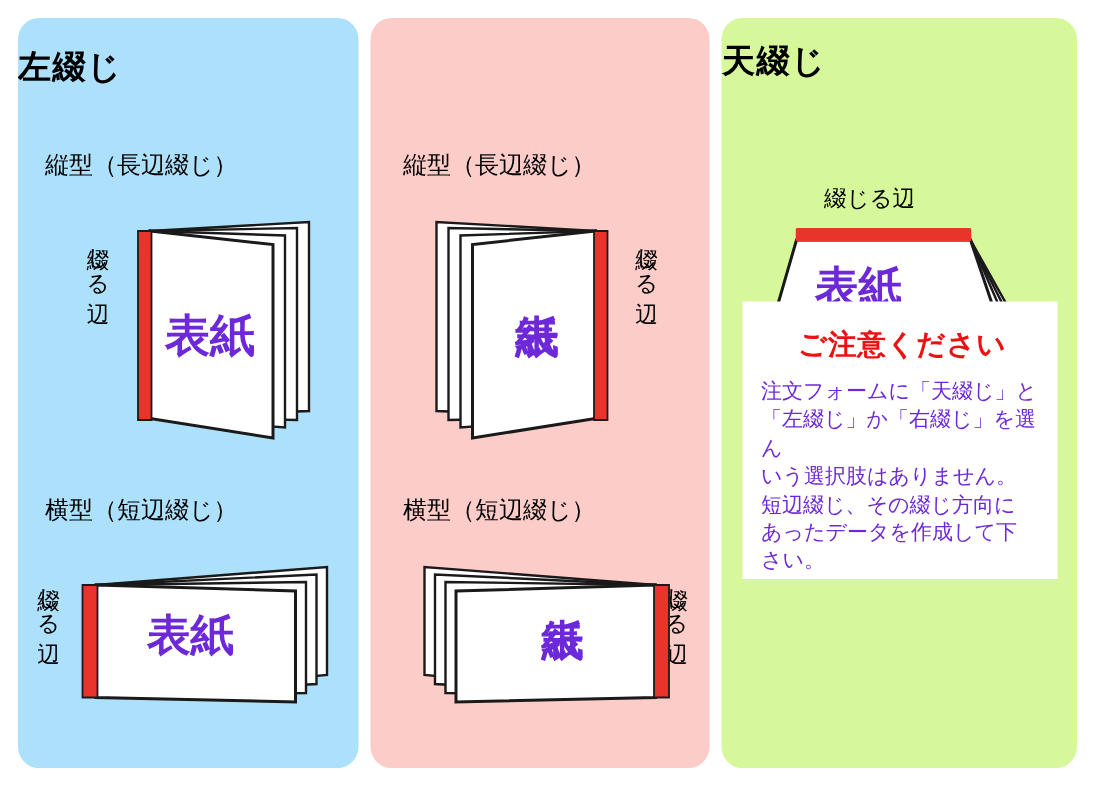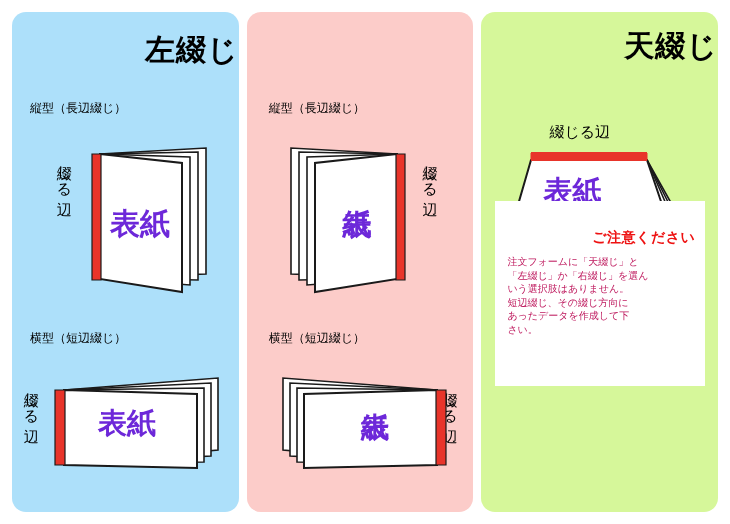--- a/index.html
+++ b/index.html
@@ -24,32 +24,32 @@
     box-sizing:border-box;
     overflow:hidden;
   }
   .panel-left{width:228px;background:#ade0fa;}
   .panel-mid{width:228px;background:#fcccc9;}
   .panel-right{width:238px;background:#d6f79a;}
 
   .panel-title{
     position:absolute;
     left:0;right:0;
-    text-align:right;
-    font-size:30px;
+    text-align:left;
+    font-size:22px;
     font-weight:bold;
     color:#000;
     letter-spacing:1px;
   }
   .panel-left .panel-title,.panel-mid .panel-title{top:18px;}
   .panel-right .panel-title{top:14px;}
 
   .sub-label{
     position:absolute;
-    font-size:12px;
+    font-size:16px;
     color:#000;
     white-space:nowrap;
   }
 
   .fig{position:absolute;}
   .fig svg{display:block;overflow:visible;}
 
   
   .vlabel{
     position:absolute;
@@ -86,31 +86,31 @@
     position:absolute;
     left:14px;
     top:189px;
     width:210px;
     height:185px;
     background:#ffffff;
     box-sizing:border-box;
     padding:10px 10px 8px 12px;
   }
   .notice-title{
-    text-align:right;
+    text-align:center;
     color:#ee1111;
     font-weight:bold;
+    font-size:19px;
+    margin:6px 0 8px 0;
+    letter-spacing:0.5px;
+  }
+  .notice-body{
     font-size:14px;
-    margin:18px 0 8px 0;
-    letter-spacing:0.5px;
-  }
-  .notice-body{
-    font-size:10px;
     line-height:1.35;
-    color:#be185d;
+    color:#6d28d9;
   }
   .notice-body p{margin:0;}
 </style>
 </head>
 <body>
 
 <div class="board">
 
   <section class="panel panel-left">
     <div class="panel-title">左綴じ</div>

